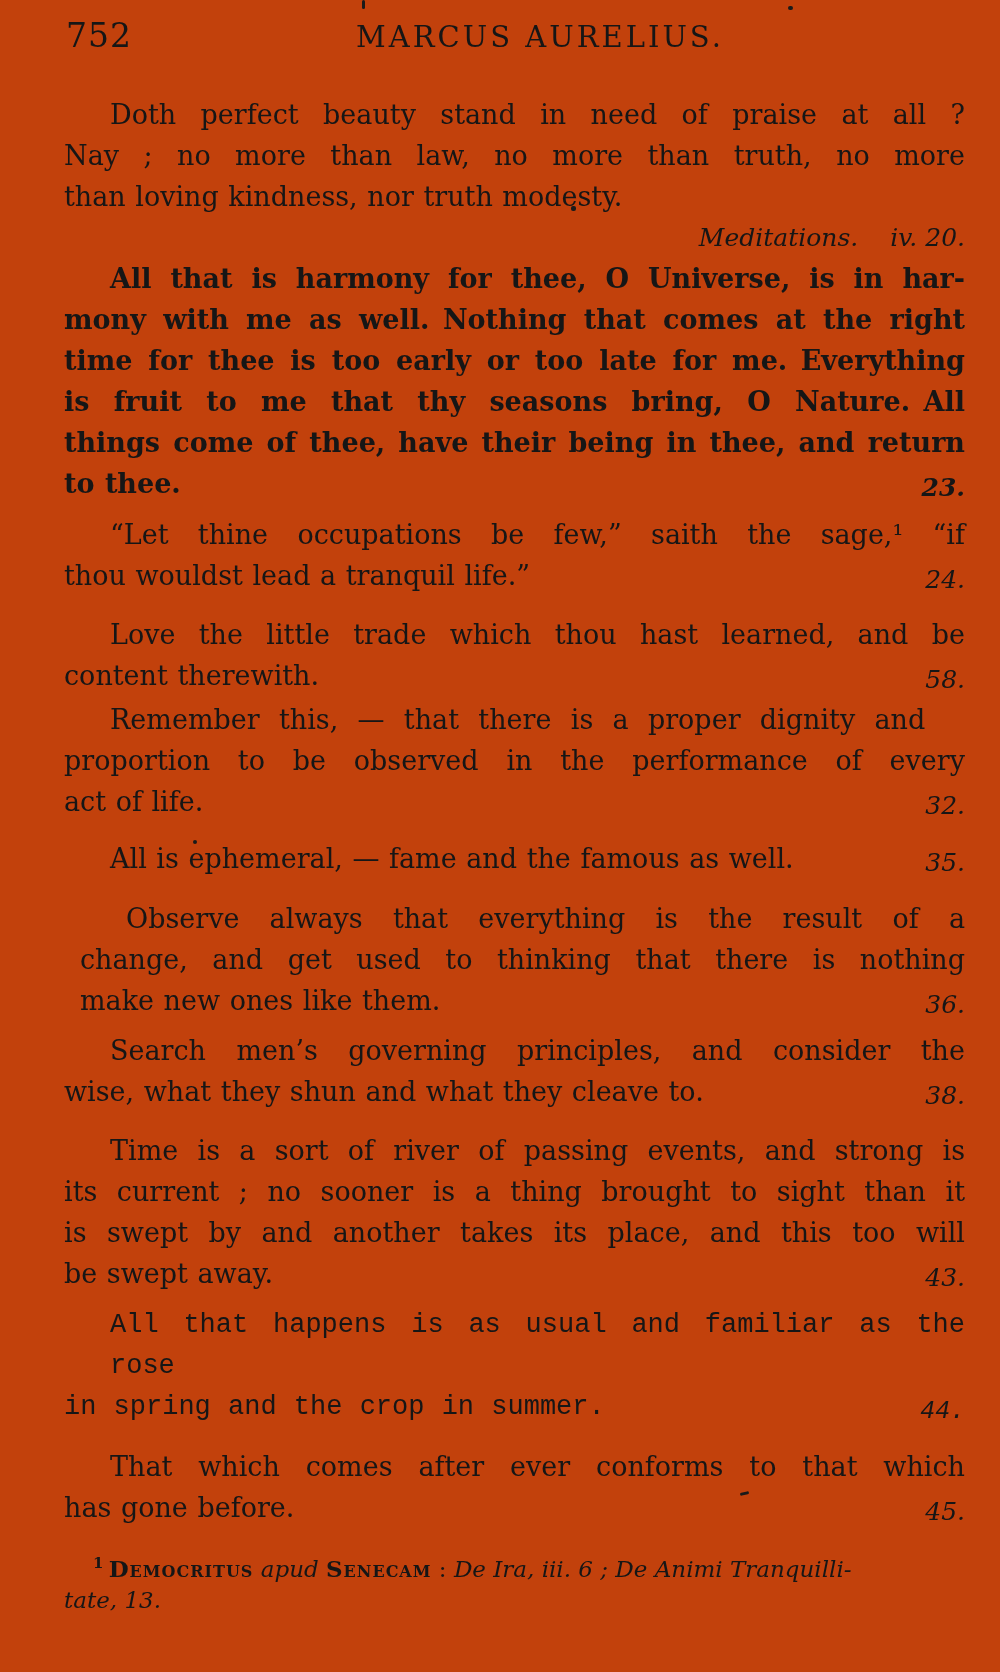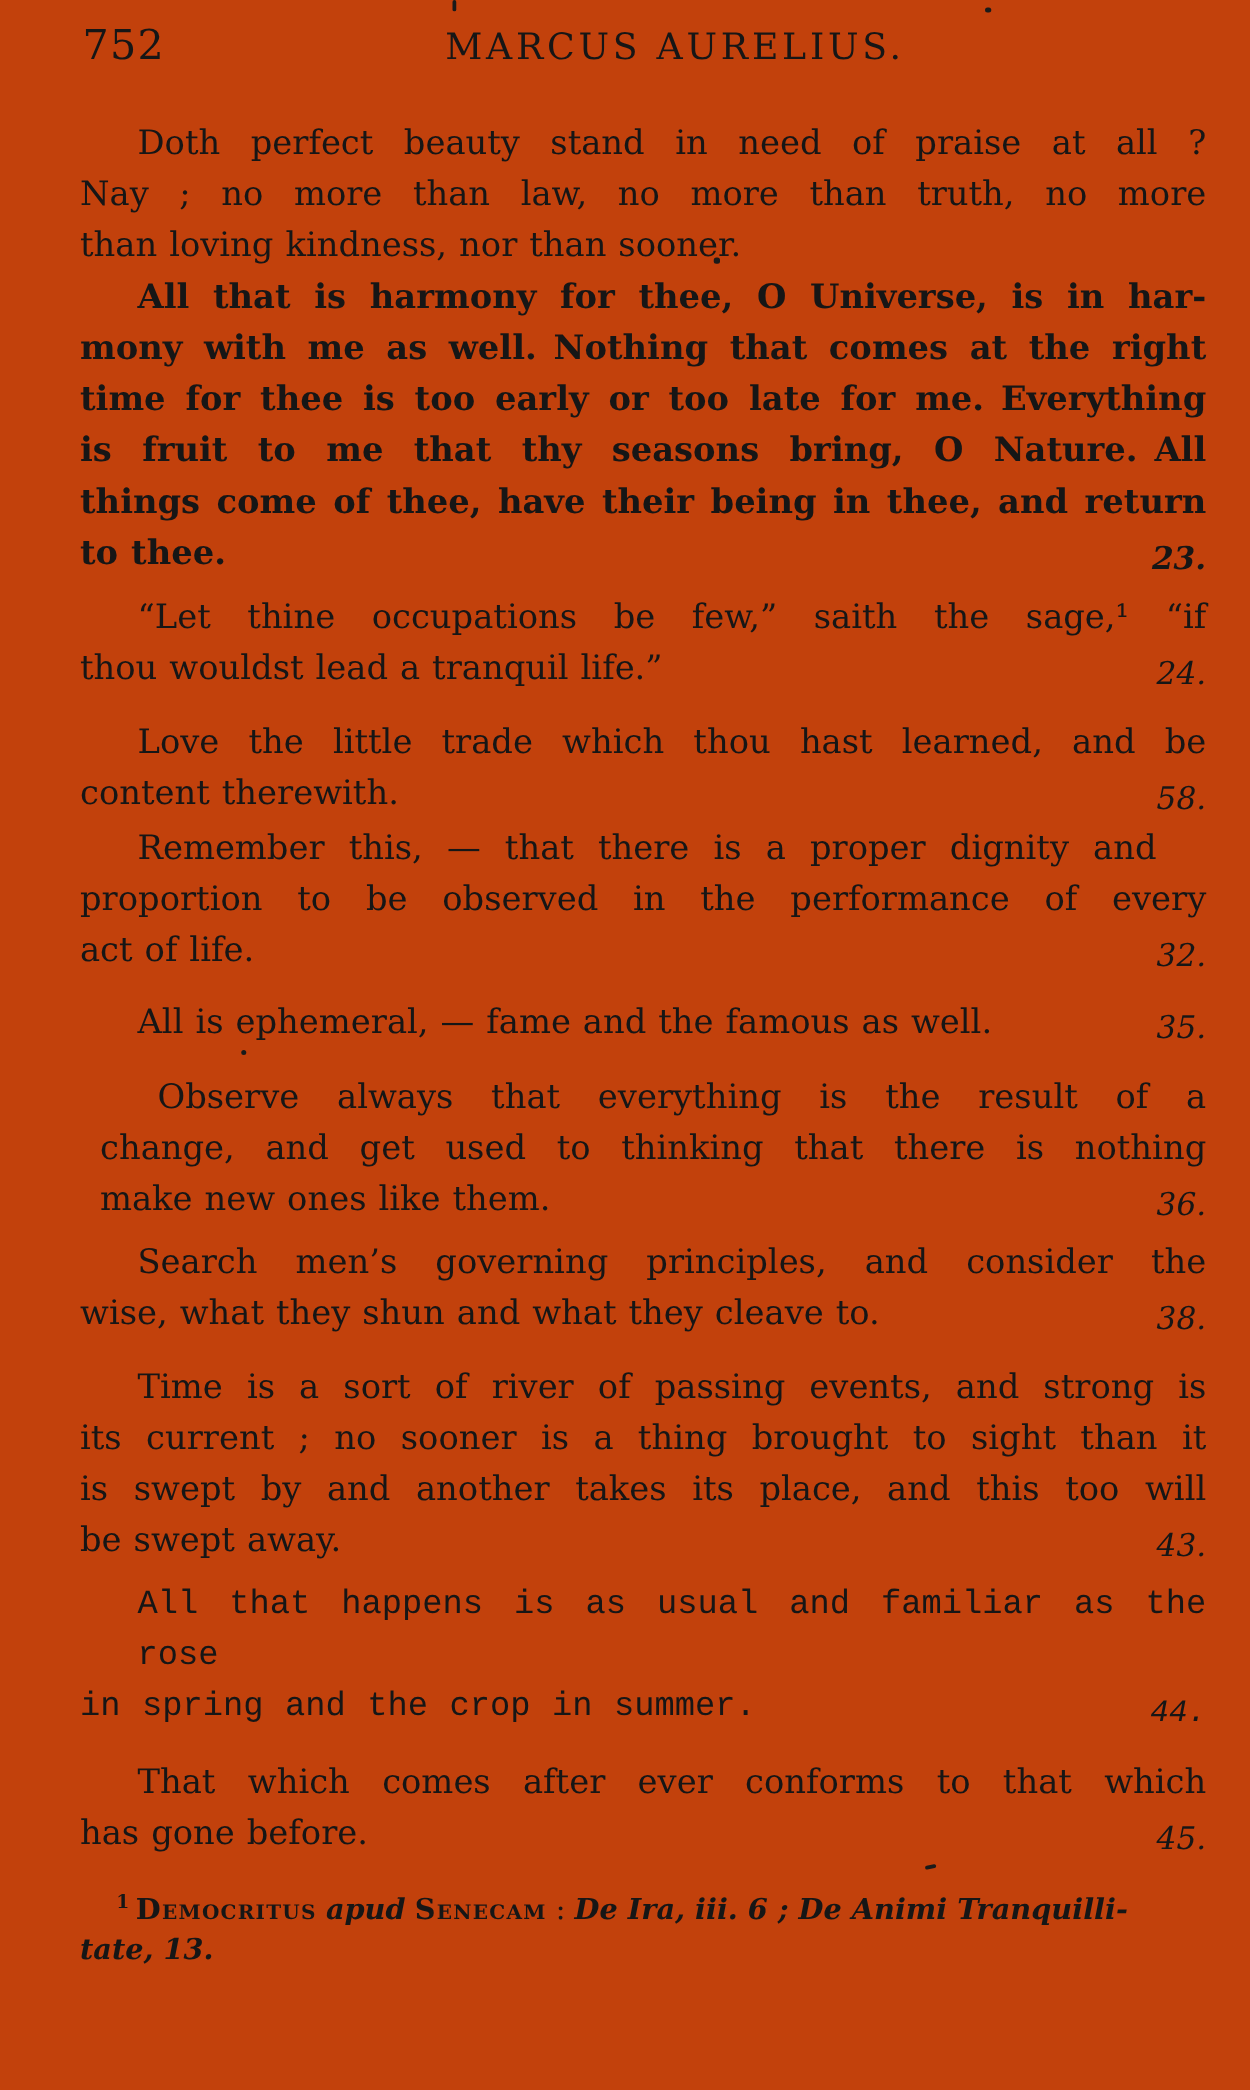--- a/index.html
+++ b/index.html
@@ -48,41 +48,42 @@
   .cite-line .cite-ref{margin-left:32px;}
   .footnote{
     margin-top:25px;
     font-size:23px;line-height:31px;
   }
   .footnote .fline.findent{padding-left:29px;}
   .fn-sup{
     font-size:15px;vertical-align:super;line-height:0;font-weight:bold;
   }
   .seg-smallcaps{font-variant:small-caps;letter-spacing:1px;font-weight:600;}
-  .seg-italic{font-style:italic;font-weight:bold;}
+  .seg-italic{font-style:italic;}
   .artifact{position:absolute;background:#1a1a1a;border-radius:2px;}
   .a1{left:362px;top:0;width:3px;height:9px;}
   .a2{left:788px;top:6px;width:5px;height:4px;}
   .a3{left:571px;top:206px;width:5px;height:5px;}
   .a4{left:193px;top:840px;width:4px;height:4px;}
   .a5{left:740px;top:1492px;width:9px;height:3px;transform:rotate(-12deg);}
 </style>
 </head>
 <body>
 
 <div class="page">
 
   <div class="pageno">752</div>
   <div class="running-title">MARCUS AURELIUS.</div>
 
   <div class="content">
       <div class="paragraph" style="margin-top: 0px;">
         <div class="line first">Doth perfect beauty stand in need of praise at all ?</div>
         <div class="line">Nay ; no more than law, no more than truth, no more</div>
-        <div class="line last">than loving kindness, nor than sooner.</div>
+        <div class="line last">than loving kindness, nor truth modesty.</div>
+        <div class="cite-line"><span>Meditations.</span><span class="cite-ref">iv. 20.</span></div>
       </div>
       <div class="paragraph" style="margin-top: 0px; font-weight: bold;">
         <div class="line first">All that is harmony for thee, O Universe, is in har-</div>
         <div class="line">mony with me as well. Nothing that comes at the right</div>
         <div class="line">time for thee is too early or too late for me. Everything</div>
         <div class="line">is fruit to me that thy seasons bring, O Nature. All</div>
         <div class="line">things come of thee, have their being in thee, and return</div>
         <div class="line last"><span class="cite">23.</span>to thee.</div>
       </div>
       <div class="paragraph" style="margin-top: 10px;">

